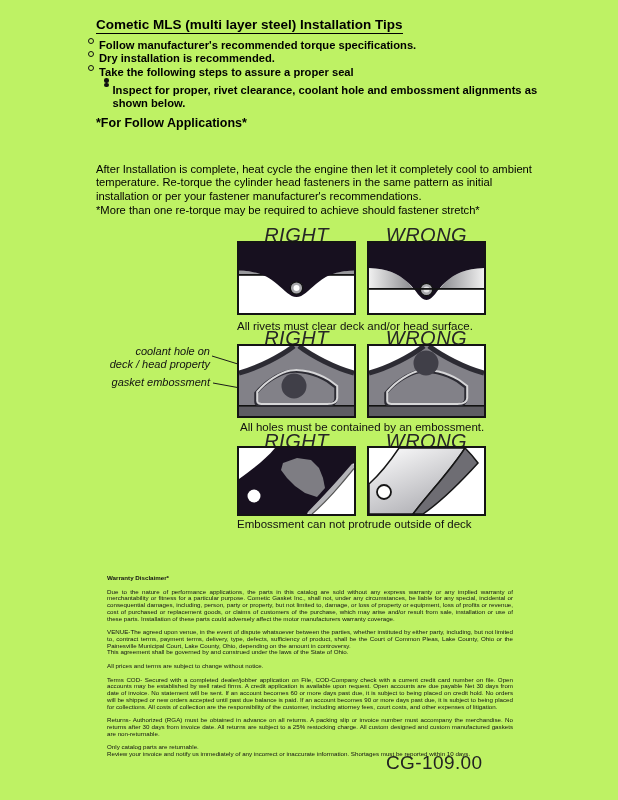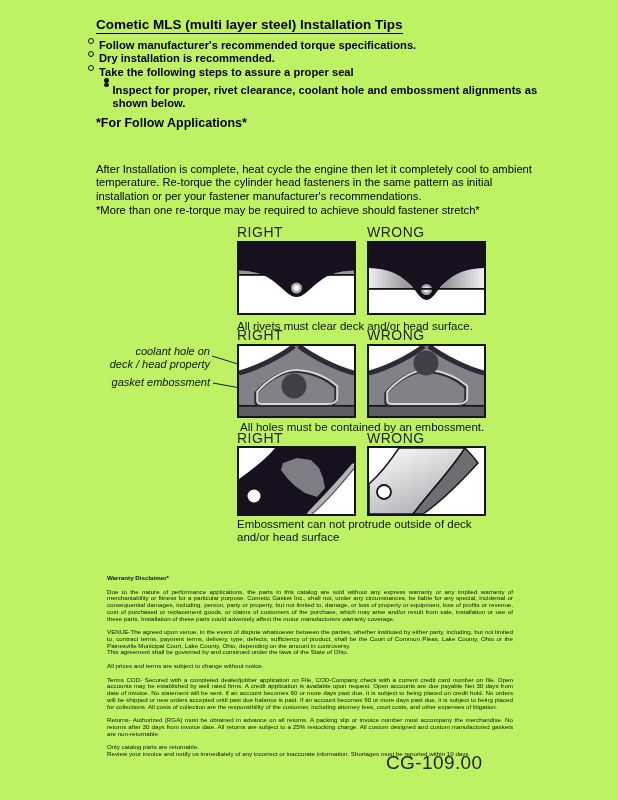--- a/index.html
+++ b/index.html
@@ -12,22 +12,22 @@
   .b-row{display:flex;align-items:flex-start;font-weight:bold;}
   .b-open{display:inline-block;width:4px;height:4px;border:1px solid #111;border-radius:50%;
           margin-right:5px;position:relative;top:-1px;flex:0 0 auto;}
   .b-sub{margin-left:16px;}
   .b-fill{display:inline-block;width:4.5px;height:4.5px;background:#111;border-radius:50%;
           margin-right:4px;position:relative;top:-1px;flex:0 0 auto;}
   .diesel-h{position:absolute;left:96px;top:116px;font-size:12.5px;font-weight:bold;}
   .para{position:absolute;left:96px;width:444px;font-size:11.2px;line-height:13.3px;}
   .p1{top:132px;} .p2{top:163px;} .p3{top:204px;}
   
-  .rw-label{position:absolute;width:119px;font-size:14px;color:#262626;
-            letter-spacing:.5px;}
+  .rw-label{position:absolute;width:119px;text-align:center;font-size:20px;color:#262626;
+            letter-spacing:.5px;font-style:italic;}
   .dbox{position:absolute;width:115px;height:70px;border:2px solid #141414;background:#fff;}
   .dbox svg{display:block;}
   .dbox2{height:70px;}
   .dbox3{height:66px;}
   .cap{position:absolute;font-size:11.5px;color:#111;line-height:13px;}
   .ann{position:absolute;font-size:11px;line-height:12.8px;text-align:right;color:#111;font-style:italic;}
   .ptr{position:absolute;}
   .footer-code{position:absolute;left:386px;top:752px;font-size:19px;color:#222;letter-spacing:.4px;}
   
   .fine{position:absolute;left:107px;top:575px;width:406px;font-size:6.2px;line-height:6.7px;
@@ -176,21 +176,20 @@
         </linearGradient>
       </defs>
       <path d="M30,0 H96 C82,22 60,45 44,66 H0 V36 C12,25 22,12 30,0 Z" fill="url(#g3)" stroke="#161616" stroke-width="1.5"></path>
       <path d="M96,0 C101,5 106,11 109,15 C89,37 70,55 54,66 L44,66 C60,45 82,22 96,0 Z" fill="#6e6d73" stroke="#161616" stroke-width="1.5"></path>
       <circle cx="15" cy="44" r="7" fill="#ffffff" stroke="#161616" stroke-width="1.8"></circle>
     </svg>
   </div>
 
   <div class="cap" style="left:237px;top:518px;width:300px;">
     <div>Embossment can not protrude outside of deck</div>
-    <div>and/or head surface</div>
   </div>
 
   <div class="fine">
     <div class="fp-h">Warranty Disclaimer*</div>
     <div class="fp-para">Due to the nature of performance applications, the parts in this catalog are sold without any express warranty or any implied warranty of merchantability or fitness for a particular purpose.  Cometic Gasket Inc., shall not, under any circumstances, be liable for any special, incidental or consequential damages, including, person, party or property, but not limited to, damage, or loss of property or equipment, loss of profits or revenue, cost of purchased or replacement goods, or claims of customers of the purchase, which may arise and/or result from sale, installation or use of these parts.  Installation of these parts could adversely affect the motor manufacturers warranty coverage.</div>
     <div class="fp-line">VENUE-The agreed upon venue, in the event of dispute whatsoever between the parties, whether instituted by either party, including, but not limited to, contract terms, payment terms, delivery, type, defects, sufficiency of product, shall be the Court of Common Pleas, Lake County, Ohio or the Painesville Municipal Court, Lake County, Ohio, depending on the amount in controversy.</div>
     <div class="fp-para">This agreement shall be governed by and construed under the laws of the State of Ohio.</div>
     <div class="fp-para">All prices and terms are subject to change without notice.</div>
     <div class="fp-para">Terms COD- Secured with a completed dealer/jobber application on File, COD-Company check with a current credit card number on file.  Open accounts may be established by well rated firms.  A credit application is available upon request.  Open accounts are due payable Net 30 days from date of invoice.  No statement will be sent.  If an account becomes 60 or more days past due, it is subject to being placed on credit hold.  No orders will be shipped or new orders accepted until past due balance is paid.  If an account becomes 90 or more days past due, it is subject to being placed for collections.  All costs of collection are the responsibility of the customer, including attorney fees, court costs, and other expenses of litigation.</div>
     <div class="fp-para">Returns- Authorized (RGA) must be obtained in advance on all returns.  A packing slip or invoice number must accompany the merchandise.  No returns after 30 days from invoice date.  All returns are subject to a 25% restocking charge.  All custom designed and custom manufactured gaskets are non-returnable.</div>

